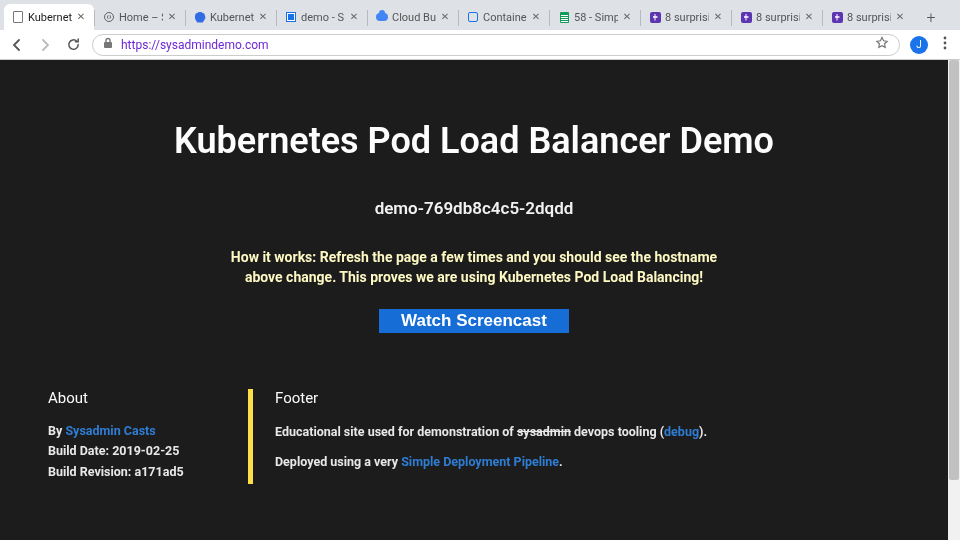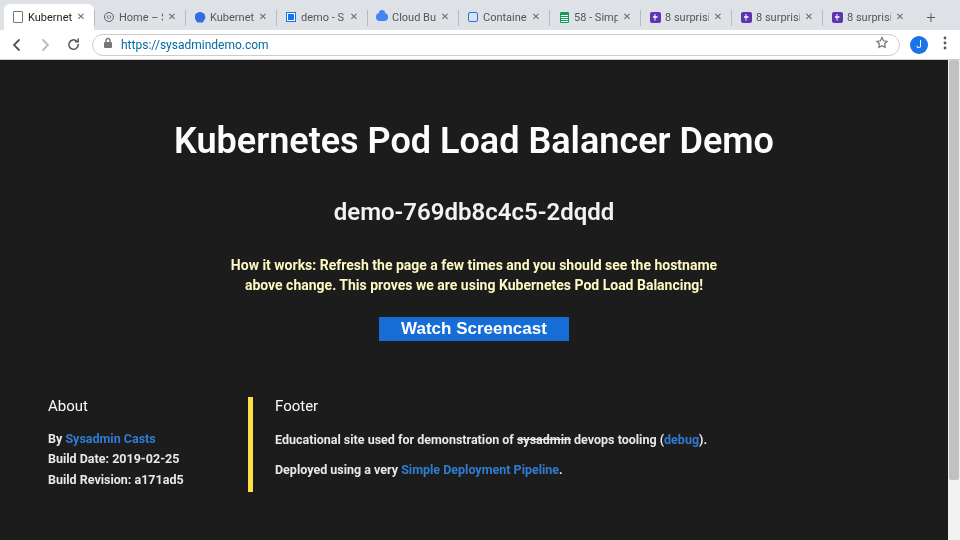--- a/index.html
+++ b/index.html
@@ -103,21 +103,21 @@
   .addr-bar {
     flex: 1;
     height: 22px;
     border: 1px solid #ccc;
     border-radius: 12px;
     display: flex;
     align-items: center;
     padding: 0 10px;
     gap: 8px;
     font-size: 12px;
-    color: #0369a1;
+    color: #6d28d9;
   }
   .addr-bar .lock { color: #777; font-size: 11px; }
   .addr-bar .url { flex: 1; }
   .addr-bar .star { color: #777; }
   .avatar {
     width: 18px;
     height: 18px;
     border-radius: 50%;
     background: #1a73e8;
     color: #fff;
@@ -165,21 +165,21 @@
     text-align: center;
     padding: 60px 100px 40px;
   }
   .hero h1 {
     font-size: 36px;
     font-weight: 600;
     color: #fdfdfd;
     margin-bottom: 36px;
   }
   .hero h2 {
-    font-size: 24px;
+    font-size: 17px;
     font-weight: 600;
     color: #f2f2f2;
     margin-bottom: 30px;
   }
   .hero p.how {
     font-size: 14px;
     font-weight: 700;
     line-height: 1.4;
     color: #fef9c3;
     margin: 0 auto 22px;

